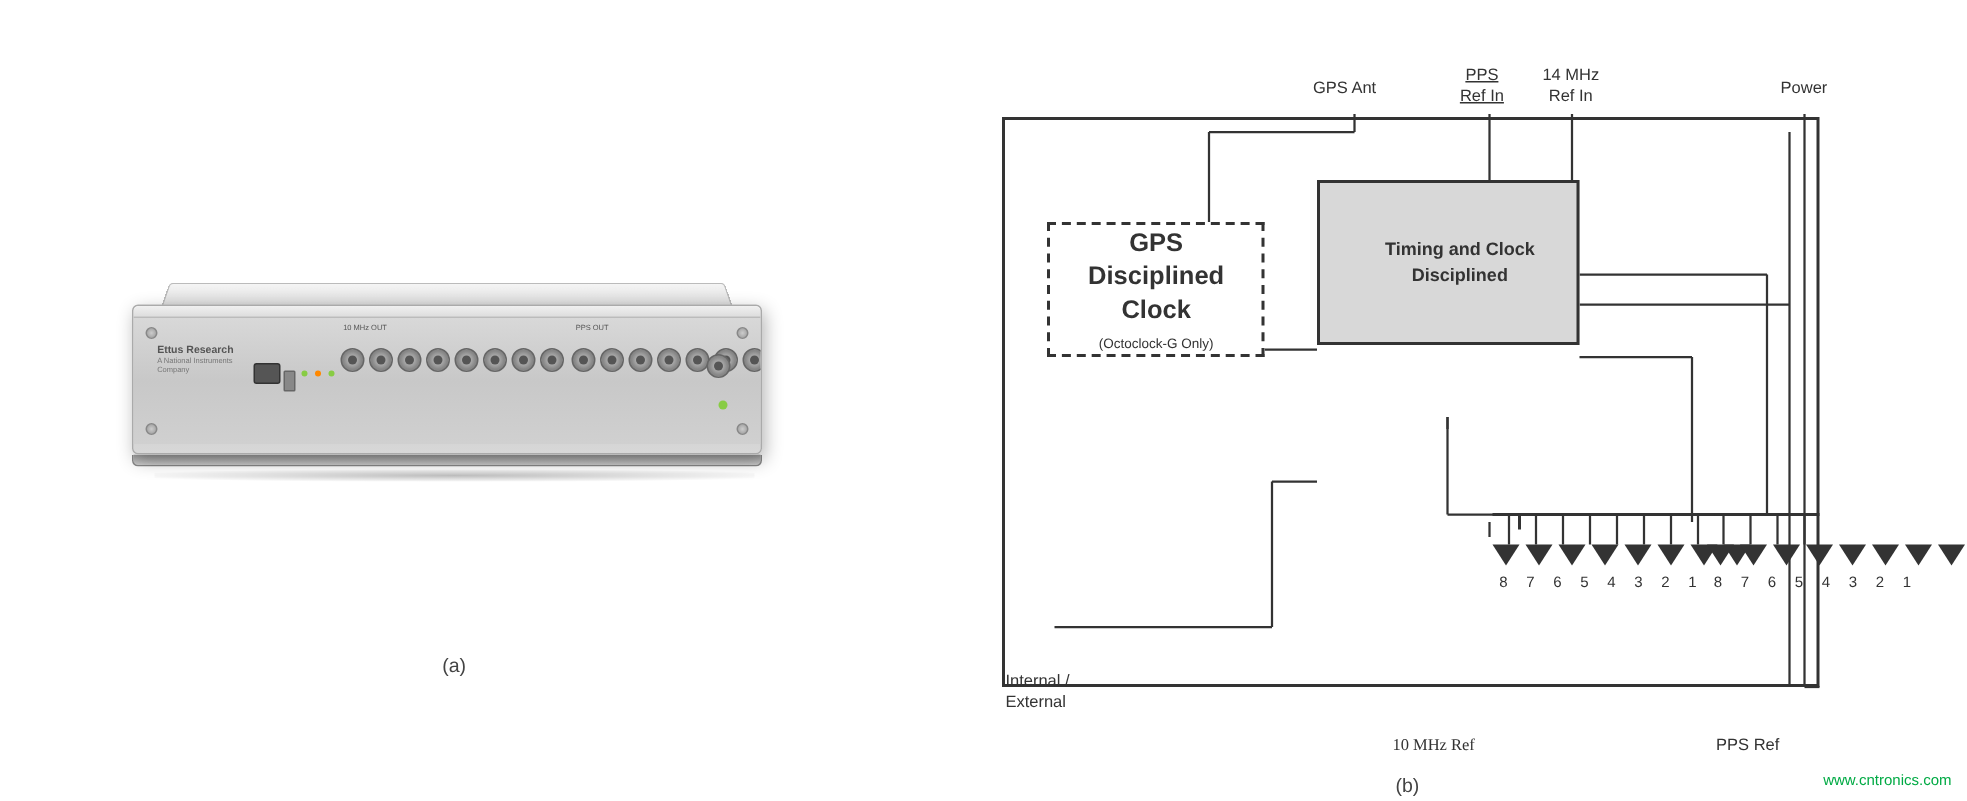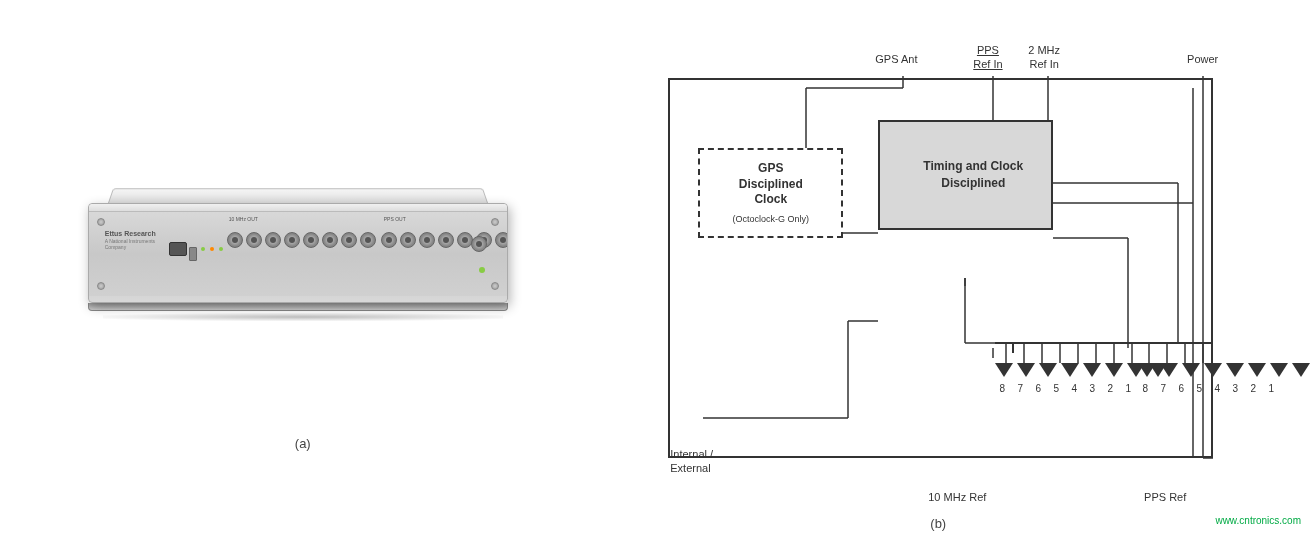--- a/index.html
+++ b/index.html
@@ -144,21 +144,21 @@
       height: 90px;
       border: 2px dashed #333;
       background: #fff;
       display: flex;
       flex-direction: column;
       align-items: center;
       justify-content: center;
       text-align: center;
     }
     .gps-clock-title {
-      font-size: 12px;
+      font-size: 17px;
       font-weight: bold;
       color: #333;
       line-height: 1.3;
     }
     .gps-clock-subtitle {
       font-size: 9px;
       color: #333;
       margin-top: 6px;
     }
     
@@ -244,20 +244,21 @@
       font-size: 11px;
       color: #333;
       line-height: 1.3;
     }
     .label-10mhz-ref {
       position: absolute;
       bottom: 5px;
       left: 290px;
       font-size: 11px;
       color: #333;
+      font-family: Liberation Serif, serif;
     }
     .label-pps-ref {
       position: absolute;
       bottom: 5px;
       right: 52px;
       font-size: 11px;
       color: #333;
       text-align: center;
     }
     
@@ -502,21 +503,21 @@
       <div class="label-gps-ant">
         <span>GPS Ant</span>
       </div>
 
       <div class="label-pps-ref-in">
         <div>PPS</div>
         <div>Ref In</div>
       </div>
 
       <div class="label-10mhz-ref-in">
-        <div>2 MHz</div>
+        <div>14 MHz</div>
         <div>Ref In</div>
       </div>
 
       <div class="label-power">Power</div>
 
       <div class="gps-clock-box">
         <div class="gps-clock-title">
           <div style="white-space:pre;">GPS
 Disciplined
 Clock</div>

